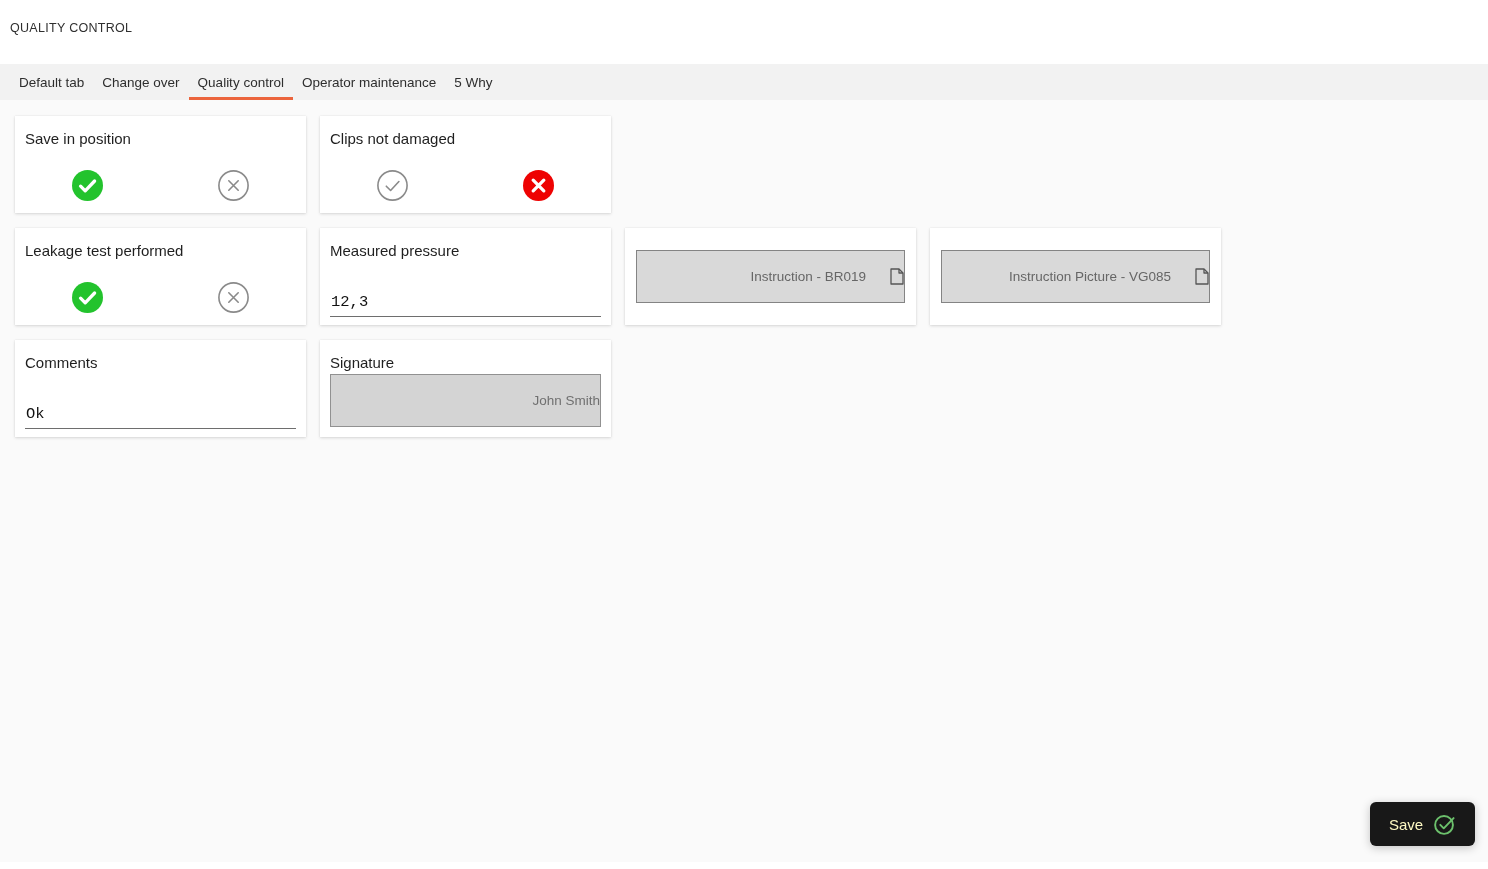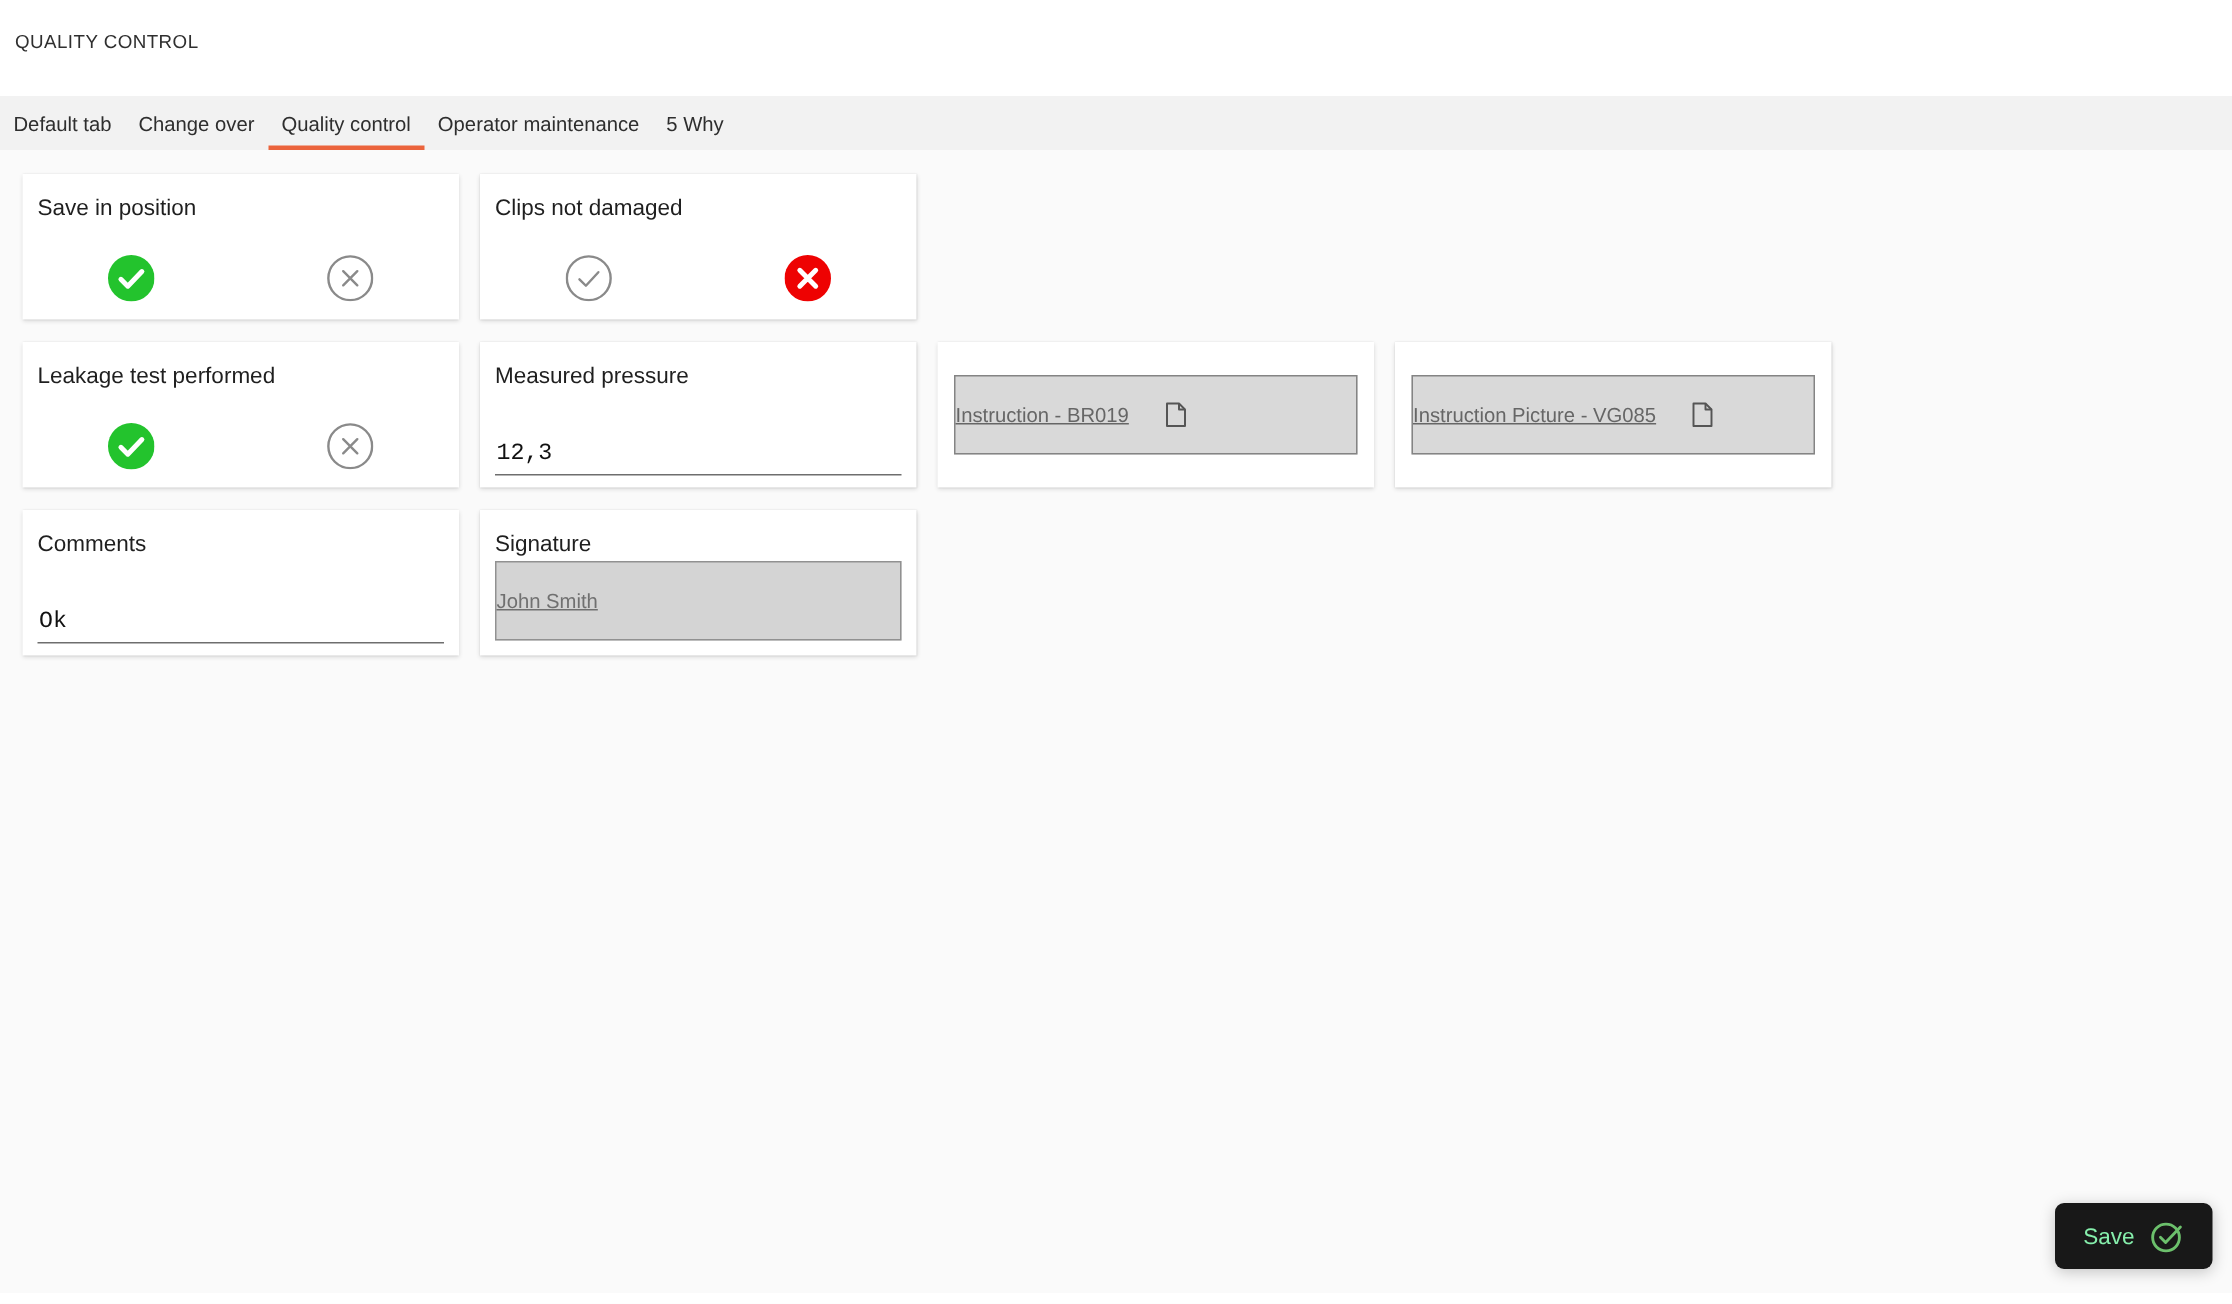--- a/index.html
+++ b/index.html
@@ -11,21 +11,21 @@
   
   .titlebar { height: 64px; background: #ffffff; }
   .page-title {
     position: absolute; left: 10px; top: 21px;
     font-size: 12.5px; color: #2f2f2f; letter-spacing: 0.3px;
   }
 
   
   .tabbar {
     position: absolute; top: 64px; left: 0; right: 0; height: 36px;
-    background: #f2f2f2; display: flex; align-items: stretch; padding-left: 0;
+    background: #f2f2f2; display: flex; align-items: stretch; padding-left: 10px;
   }
   .tab {
     display: flex; align-items: center; padding: 0 9px;
     font-size: 13.5px; color: #2e2e2e; cursor: pointer;
     border-bottom: 3px solid transparent; padding-top: 3px;
     white-space: nowrap;
   }
   .tab.active { border-bottom-color: #eb643c; }
 
   
@@ -62,37 +62,37 @@
   .field-input {
     position: absolute; left: 10px; bottom: 8px; width: 271px;
     border: none; border-bottom: 1px solid #6e6e6e; background: transparent;
     font-family: Liberation Mono, monospace;
     font-size: 15.5px; color: #111; padding: 0 0 5px 1px; outline: none;
   }
 
   
   .doc-card { display: flex; align-items: center; justify-content: center; }
   .gray-btn {
-    display: flex; align-items: center; justify-content: flex-start; gap: 24px;
+    display: flex; align-items: center; justify-content: flex-end; gap: 24px;
     background: #d9d9d9; border: 1px solid #848484;
     color: #666; font-size: 13.5px; font-family: "Liberation Sans", sans-serif;
-    cursor: pointer; white-space: nowrap; text-decoration: underline;
+    cursor: pointer; white-space: nowrap;
   }
   .doc-btn { width: 269px; height: 53px; }
   .doc-btn svg { width: 14px; height: 17px; display: block; }
   .sig-btn {
     position: absolute; left: 10px; top: 34px; width: 271px; height: 53px;
     background: #d4d4d4; border-color: #919191; color: #707070;
   }
 
   
   .save-btn {
     position: absolute; right: 13px; bottom: 16px;
     width: 105px; height: 44px; border: none; border-radius: 6px;
-    background: #181818; color: #86efac;
+    background: #181818; color: #fef9c3;
     display: flex; align-items: center; justify-content: center; gap: 10px;
     font-size: 15px; font-family: "Liberation Sans", sans-serif; cursor: pointer;
     box-shadow: 0 2px 10px rgba(0,0,0,0.22);
   }
   .save-btn svg { width: 23px; height: 23px; display: block; }
 </style>
 </head>
 <body>
 
 <div class="app">

